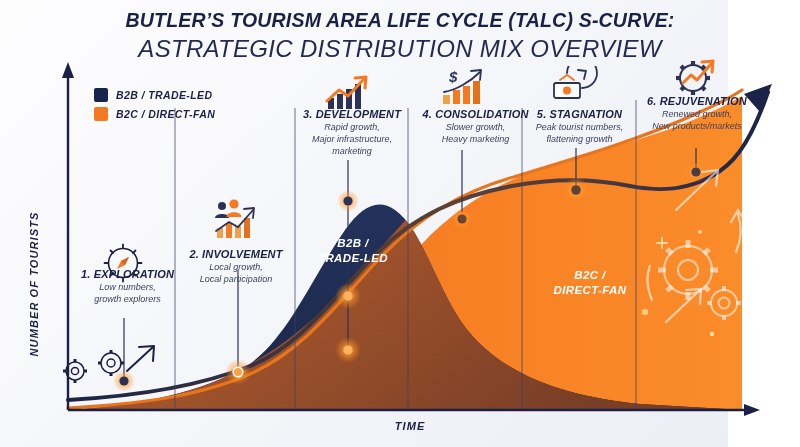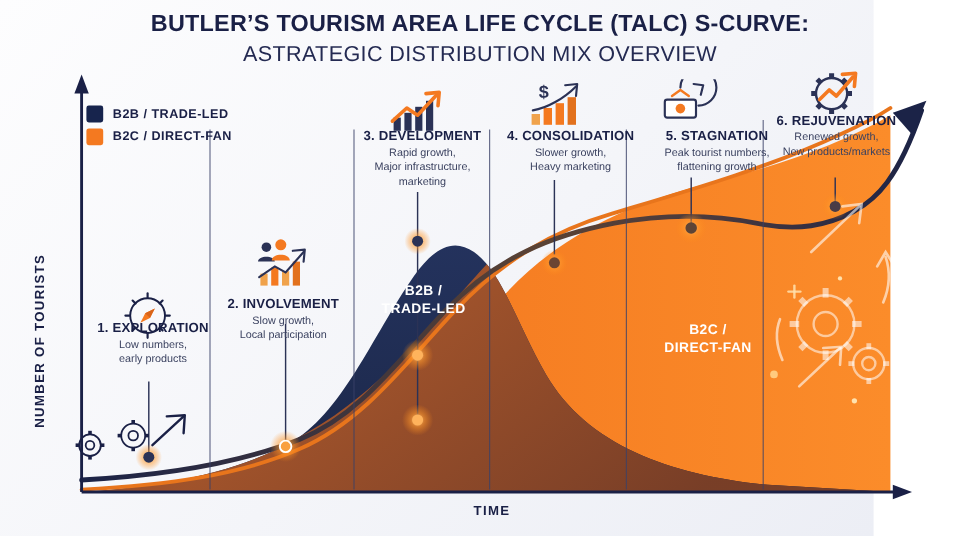--- a/index.html
+++ b/index.html
@@ -6,38 +6,39 @@
   html,body{margin:0;padding:0;}
   body{
     width:800px;height:447px;overflow:hidden;
     font-family:"Liberation Sans", sans-serif;
     background:#ffffff;
     color:#1b2040;
   }
   #stage{
     position:relative;width:728px;height:447px;
     background:linear-gradient(135deg,#fdfdfe 0%,#f4f5f9 55%,#eceef5 100%);
+    font-style:italic;
   }
 
   
   .title-wrap{
     position:absolute;left:0;top:8px;width:800px;text-align:center;
     pointer-events:none;
   }
   .title-main{
     font-size:19.5px;font-weight:bold;letter-spacing:.2px;
     color:#1a2046;line-height:1.25;
   }
   .title-sub{
-    font-size:18px;font-weight:normal;letter-spacing:.3px;
+    font-size:24px;font-weight:normal;letter-spacing:.3px;
     color:#242a52;line-height:1.35;margin-top:1px;
   }
 
   
-  .legend{position:absolute;left:72px;top:88px;}
+  .legend{position:absolute;left:94px;top:88px;}
   .legend-row{display:flex;align-items:center;margin-bottom:5px;}
   .legend-swatch{width:14px;height:14px;border-radius:2px;margin-right:8px;flex:0 0 auto;}
   .legend-label{font-size:10.5px;font-weight:bold;letter-spacing:.4px;color:#1a2046;}
 
   
   svg.plot{position:absolute;left:0;top:0;width:800px;height:447px;}
 
   .axis-label{
     position:absolute;font-size:11px;font-weight:bold;letter-spacing:1.1px;color:#1a2046;
   }
@@ -276,21 +277,21 @@
           <line x1="33" y1="13" x2="35.5" y2="10.5"></line>
       </g>
       <path d="M29,17 L21,21 L17,29 L25,25 Z" fill="#f47920"></path>
       <path d="M29,17 L25,25 L21,21 Z" fill="#d9641a"></path>
     </svg>
   </div>
   <div class="stage" style="left:60px;top:268px;width:135px;">
     <div class="stage-title">1. EXPLORATION</div>
     <div class="stage-desc">
       <div>Low numbers,</div>
-      <div>early products</div>
+      <div>growth explorers</div>
     </div>
   </div>
   <div class="stage-icon" style="left:55px;top:335px;">
     <svg width="115" height="55" viewBox="0 0 115 55" fill="none" stroke="#1a2046" stroke-width="1.5">
       <circle cx="20" cy="36" r="9"></circle>
         <circle cx="20" cy="36" r="3.6"></circle>
       <g stroke-width="3">
           <line x1="20" y1="24" x2="20" y2="27"></line>
           <line x1="20" y1="45" x2="20" y2="48"></line>
       <line x1="8" y1="36" x2="11" y2="36"></line>
@@ -319,21 +320,21 @@
       <rect x="18" y="25" width="6" height="15" fill="#f47920"></rect>
       <rect x="27" y="28" width="6" height="12" fill="#f0a24b"></rect>
       <rect x="36" y="20" width="6" height="20" fill="#e2711d"></rect>
       <path d="M8,33 L21,24 L30,29 L45,12" fill="none" stroke="#2b3256" stroke-width="1.8" stroke-linecap="round"></path>
       <path d="M36,11 L46,10 L45,20" fill="none" stroke="#2b3256" stroke-width="1.8" stroke-linecap="round" stroke-linejoin="round"></path>
     </svg>
   </div>
   <div class="stage" style="left:176px;top:248px;width:120px;">
     <div class="stage-title">2. INVOLVEMENT</div>
     <div class="stage-desc">
-      <div>Slow growth,</div>
+      <div>Local growth,</div>
       <div>Local participation</div>
     </div>
   </div>
 
   <div class="stage-icon" style="left:322px;top:74px;">
     <svg width="54" height="36" viewBox="0 0 54 36">
       <rect x="6" y="24" width="6" height="11" fill="#2b3256"></rect>
       <rect x="15" y="20" width="6" height="15" fill="#2b3256"></rect>
       <rect x="24" y="15" width="6" height="20" fill="#2b3256"></rect>
       <rect x="33" y="10" width="6" height="25" fill="#2b3256"></rect>
@@ -371,21 +372,21 @@
 
   <div class="stage-icon" style="left:548px;top:66px;">
     <svg width="52" height="40" viewBox="0 0 52 40" fill="none" stroke="#2b3256" stroke-width="1.8">
       <path d="M34,22 A15,15 0 1,0 19,7" stroke-linecap="round"></path>
       <path d="M30,4 L38,5 L36,13" stroke-linecap="round" stroke-linejoin="round"></path>
       <rect x="6" y="17" width="26" height="15" rx="2" fill="#ffffff"></rect>
       <circle cx="19" cy="24.5" r="4" fill="#f47920" stroke="none"></circle>
       <path d="M12,14 L19,9 L26,14" stroke="#f47920" stroke-width="2" stroke-linecap="round" stroke-linejoin="round"></path>
     </svg>
   </div>
-  <div class="stage" style="left:523px;top:108px;width:113px;margin-left:18px;">
+  <div class="stage" style="left:523px;top:108px;width:113px;">
     <div class="stage-title">5. STAGNATION</div>
     <div class="stage-desc">
       <div>Peak tourist numbers,</div>
       <div>flattening growth</div>
     </div>
   </div>
 
   <div class="stage-icon" style="left:672px;top:56px;">
     <svg width="48" height="42" viewBox="0 0 48 42">
       <g fill="none" stroke="#2b3256" stroke-width="2">

